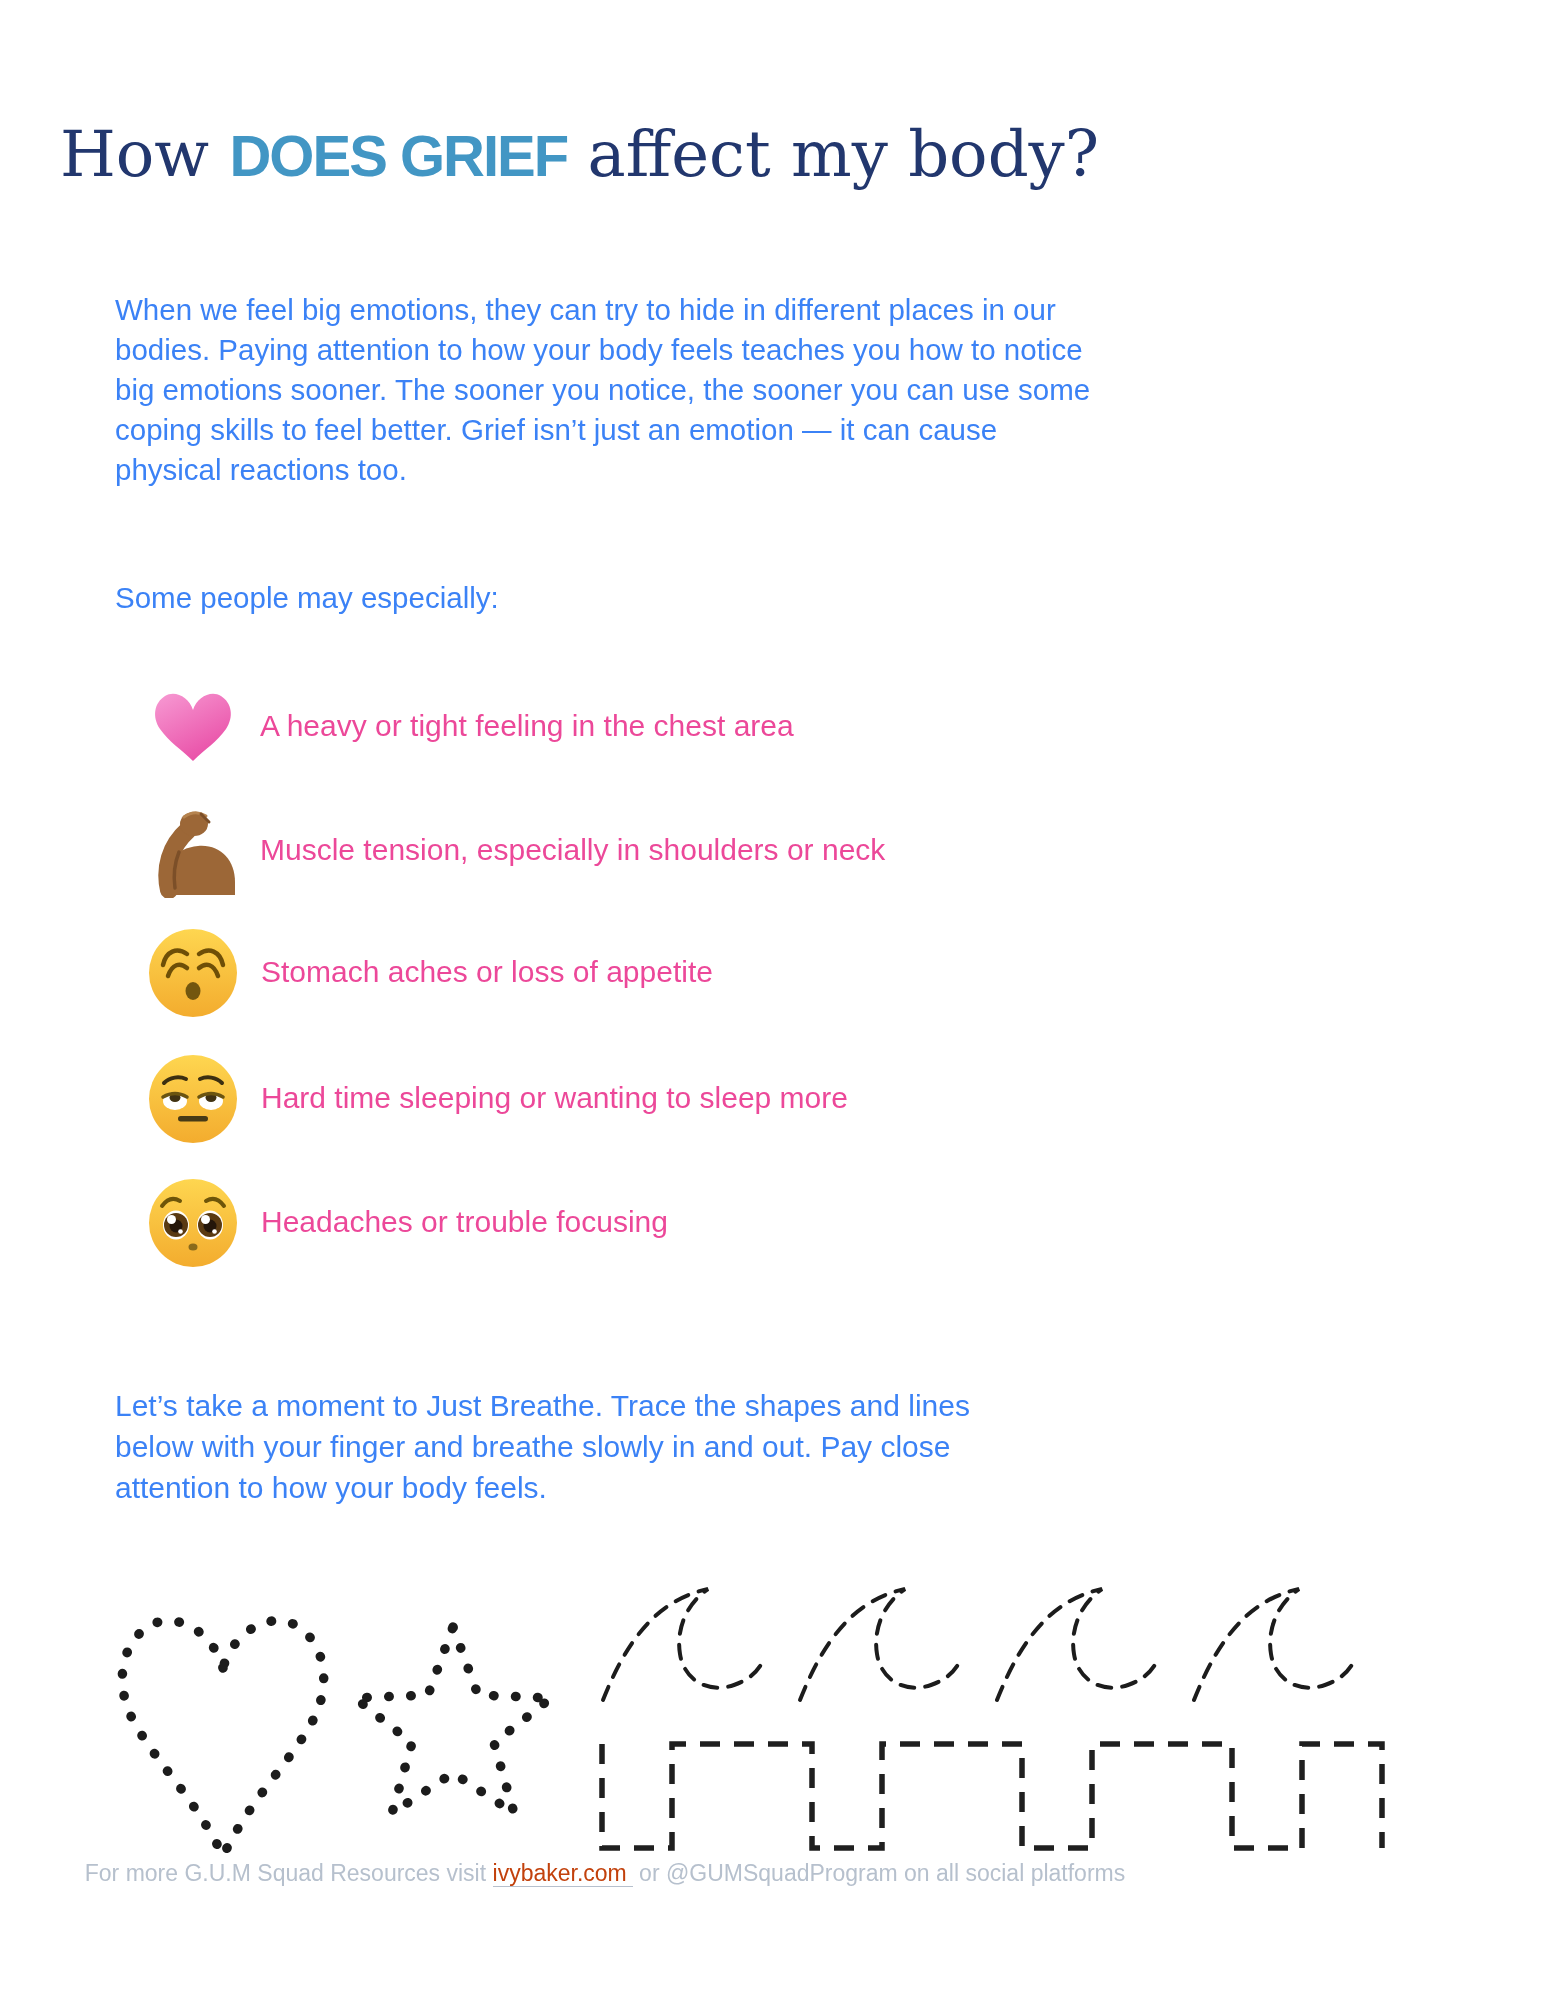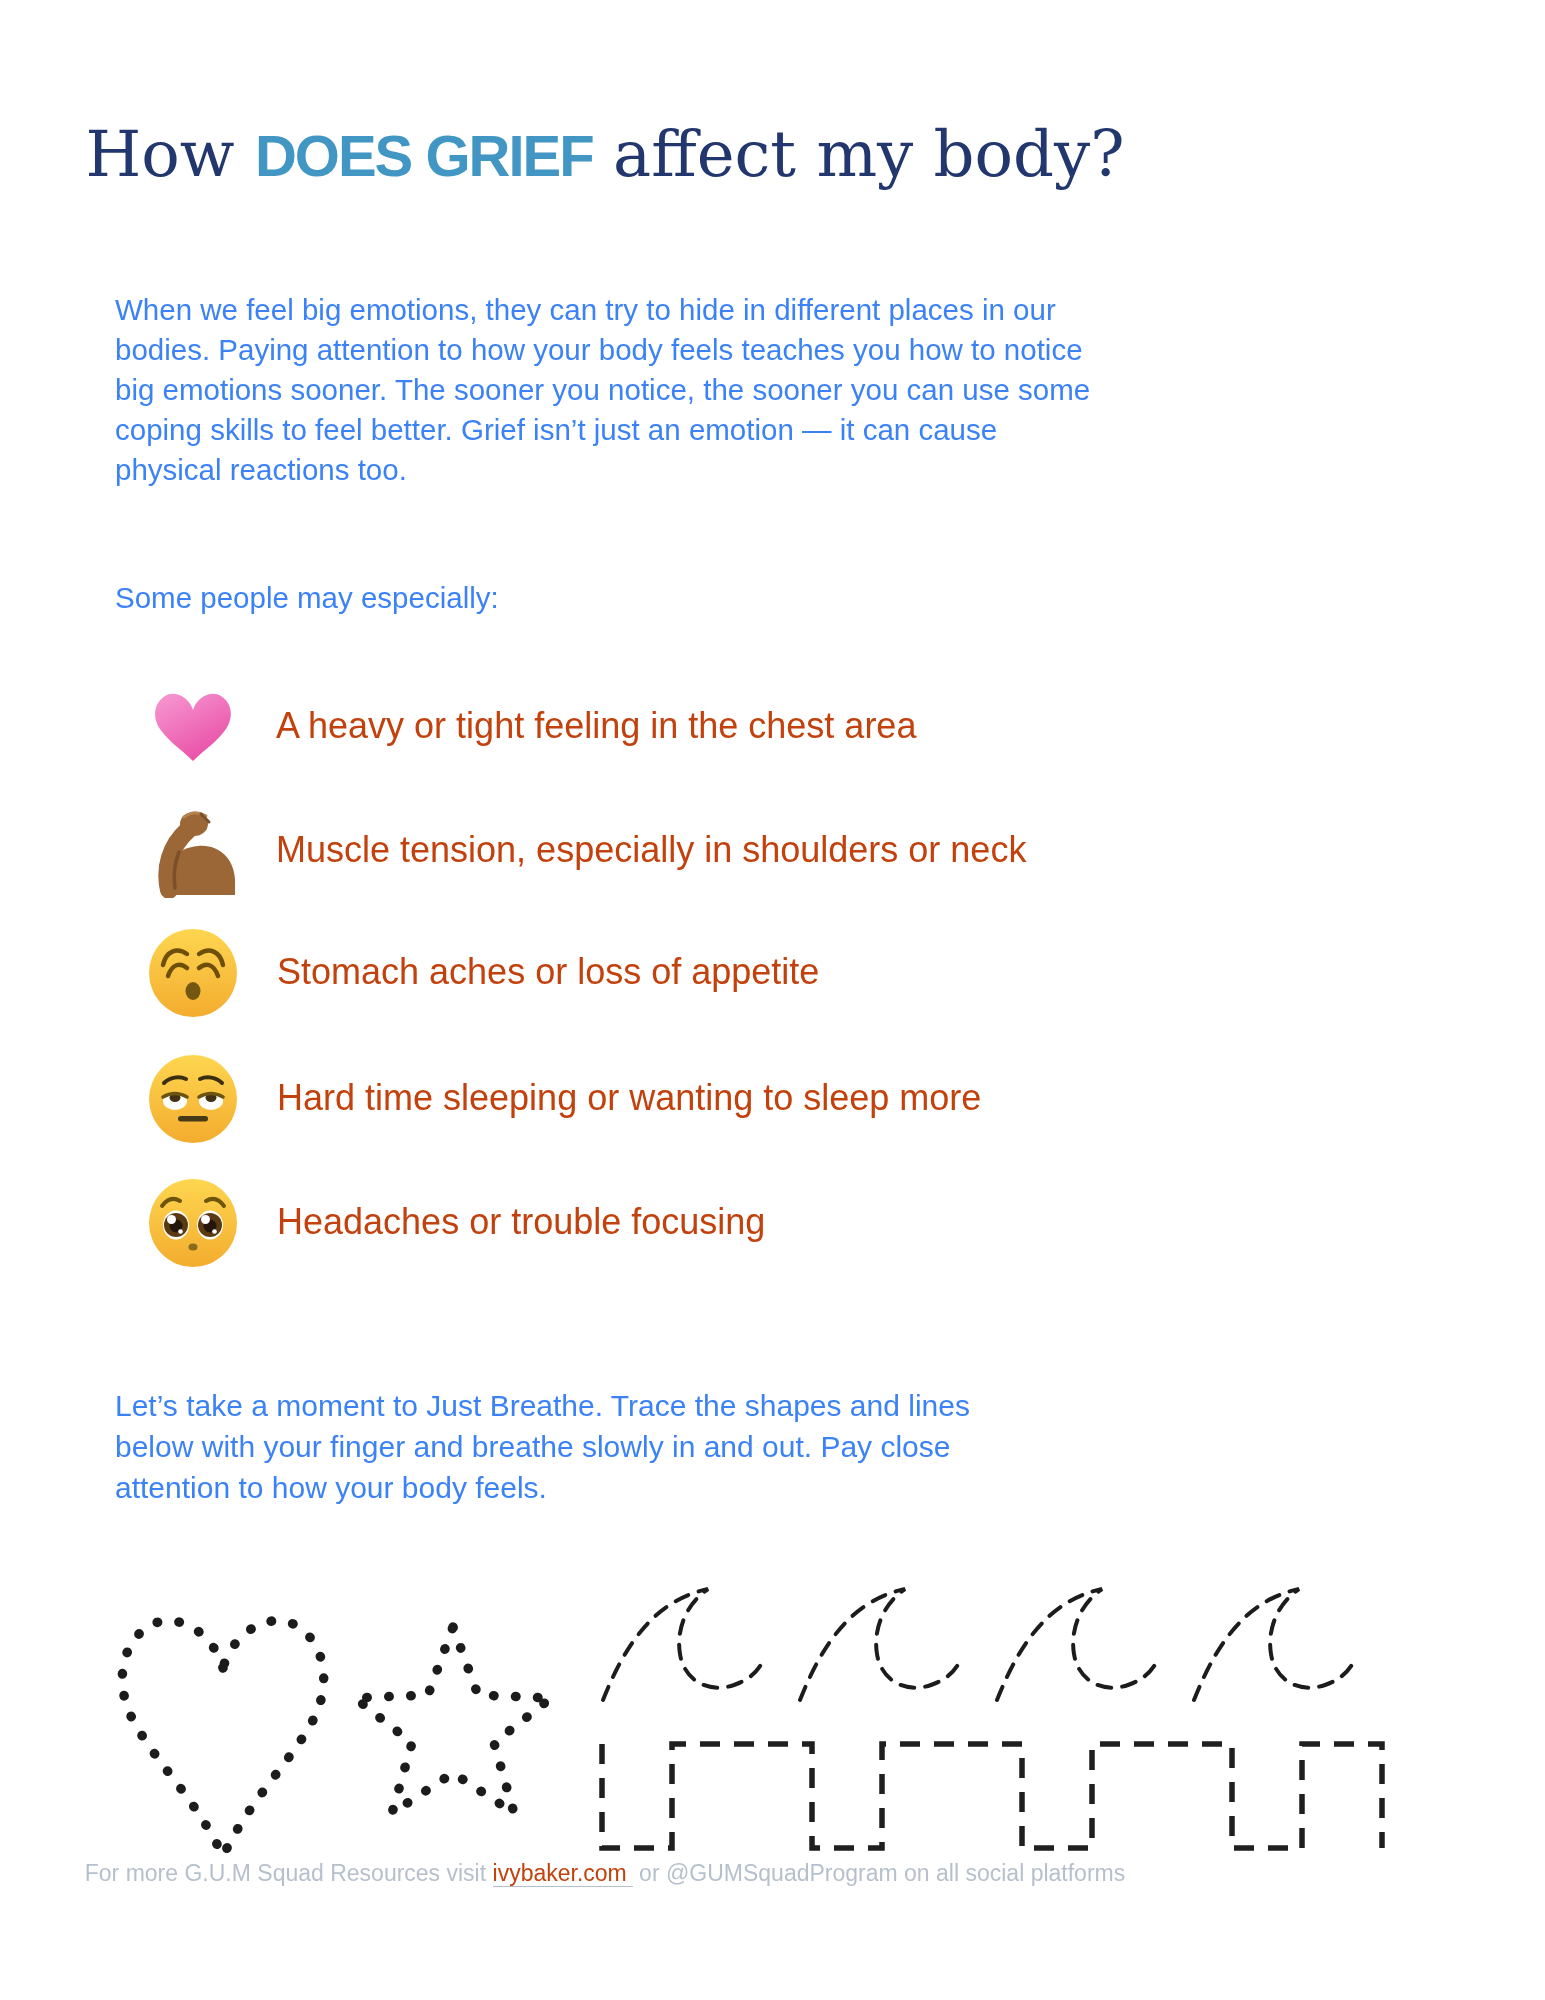--- a/index.html
+++ b/index.html
@@ -6,21 +6,21 @@
   .page{
     position:relative;
     width:1545px;height:2000px;
     background:#ffffff;
     font-family:"Liberation Sans",sans-serif;
     overflow:hidden;
   }
   
   .title{
     position:absolute;top:122px;left:60px;width:1090px;
-    text-align:center;line-height:1;white-space:nowrap;
+    line-height:1;white-space:nowrap;
   }
   .title .serif{
     font-family:"DejaVu Serif","Liberation Serif",serif;
     font-size:64px;color:#22376e;font-weight:500;
   }
   .title .accent{
     font-family:"Liberation Sans",sans-serif;
     font-size:58px;font-weight:700;letter-spacing:-2px;color:#4296c4;
   }
   
@@ -35,21 +35,21 @@
   
   .symptom{
     position:absolute;left:146px;width:1020px;height:104px;
     display:flex;align-items:center;
   }
   .symptom .iconbox{
     flex:0 0 94px;height:100px;
     display:flex;align-items:center;justify-content:center;
   }
   .symptom .label{
-    margin-left:36px;font-size:36px;color:#c2410c;
+    margin-left:20px;font-size:30px;color:#ec4899;
   }
   .s1{top:674px;} .s2{top:798px;} .s3{top:920px;} .s4{top:1046px;} .s5{top:1170px;}
   
   .shape{position:absolute;}
   .shape-heart{left:112px;top:1596px;}
   .shape-star{left:346px;top:1580px;}
   .shape-waves{left:598px;top:1582px;}
   .shape-sq{left:596px;top:1736px;}
   
   .footer{

